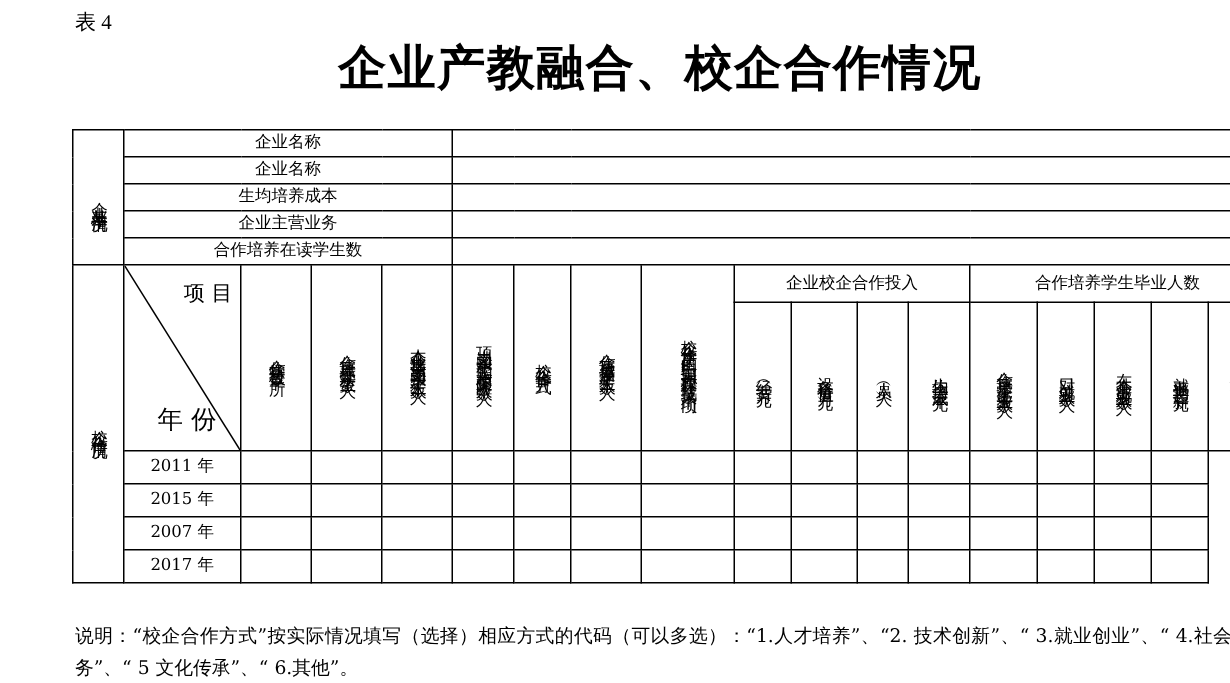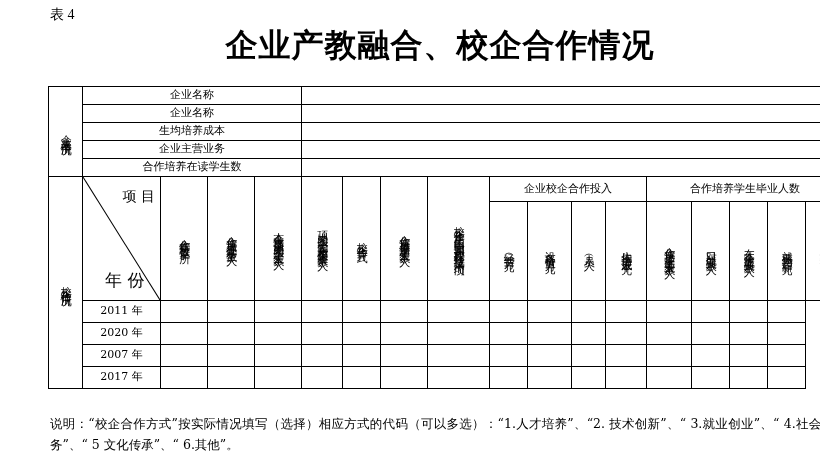--- a/index.html
+++ b/index.html
@@ -295,21 +295,21 @@
       <td></td>
       <td></td>
       <td></td>
       <td></td>
       <td></td>
       <td></td>
       <td></td>
       <td></td>
     </tr>
     <tr class="datarow">
-      <td class="yearcell">2020 年</td>
+      <td class="yearcell">2015 年</td>
       <td></td>
       <td></td>
       <td></td>
       <td></td>
       <td></td>
       <td></td>
       <td></td>
       <td></td>
       <td></td>
       <td></td>

